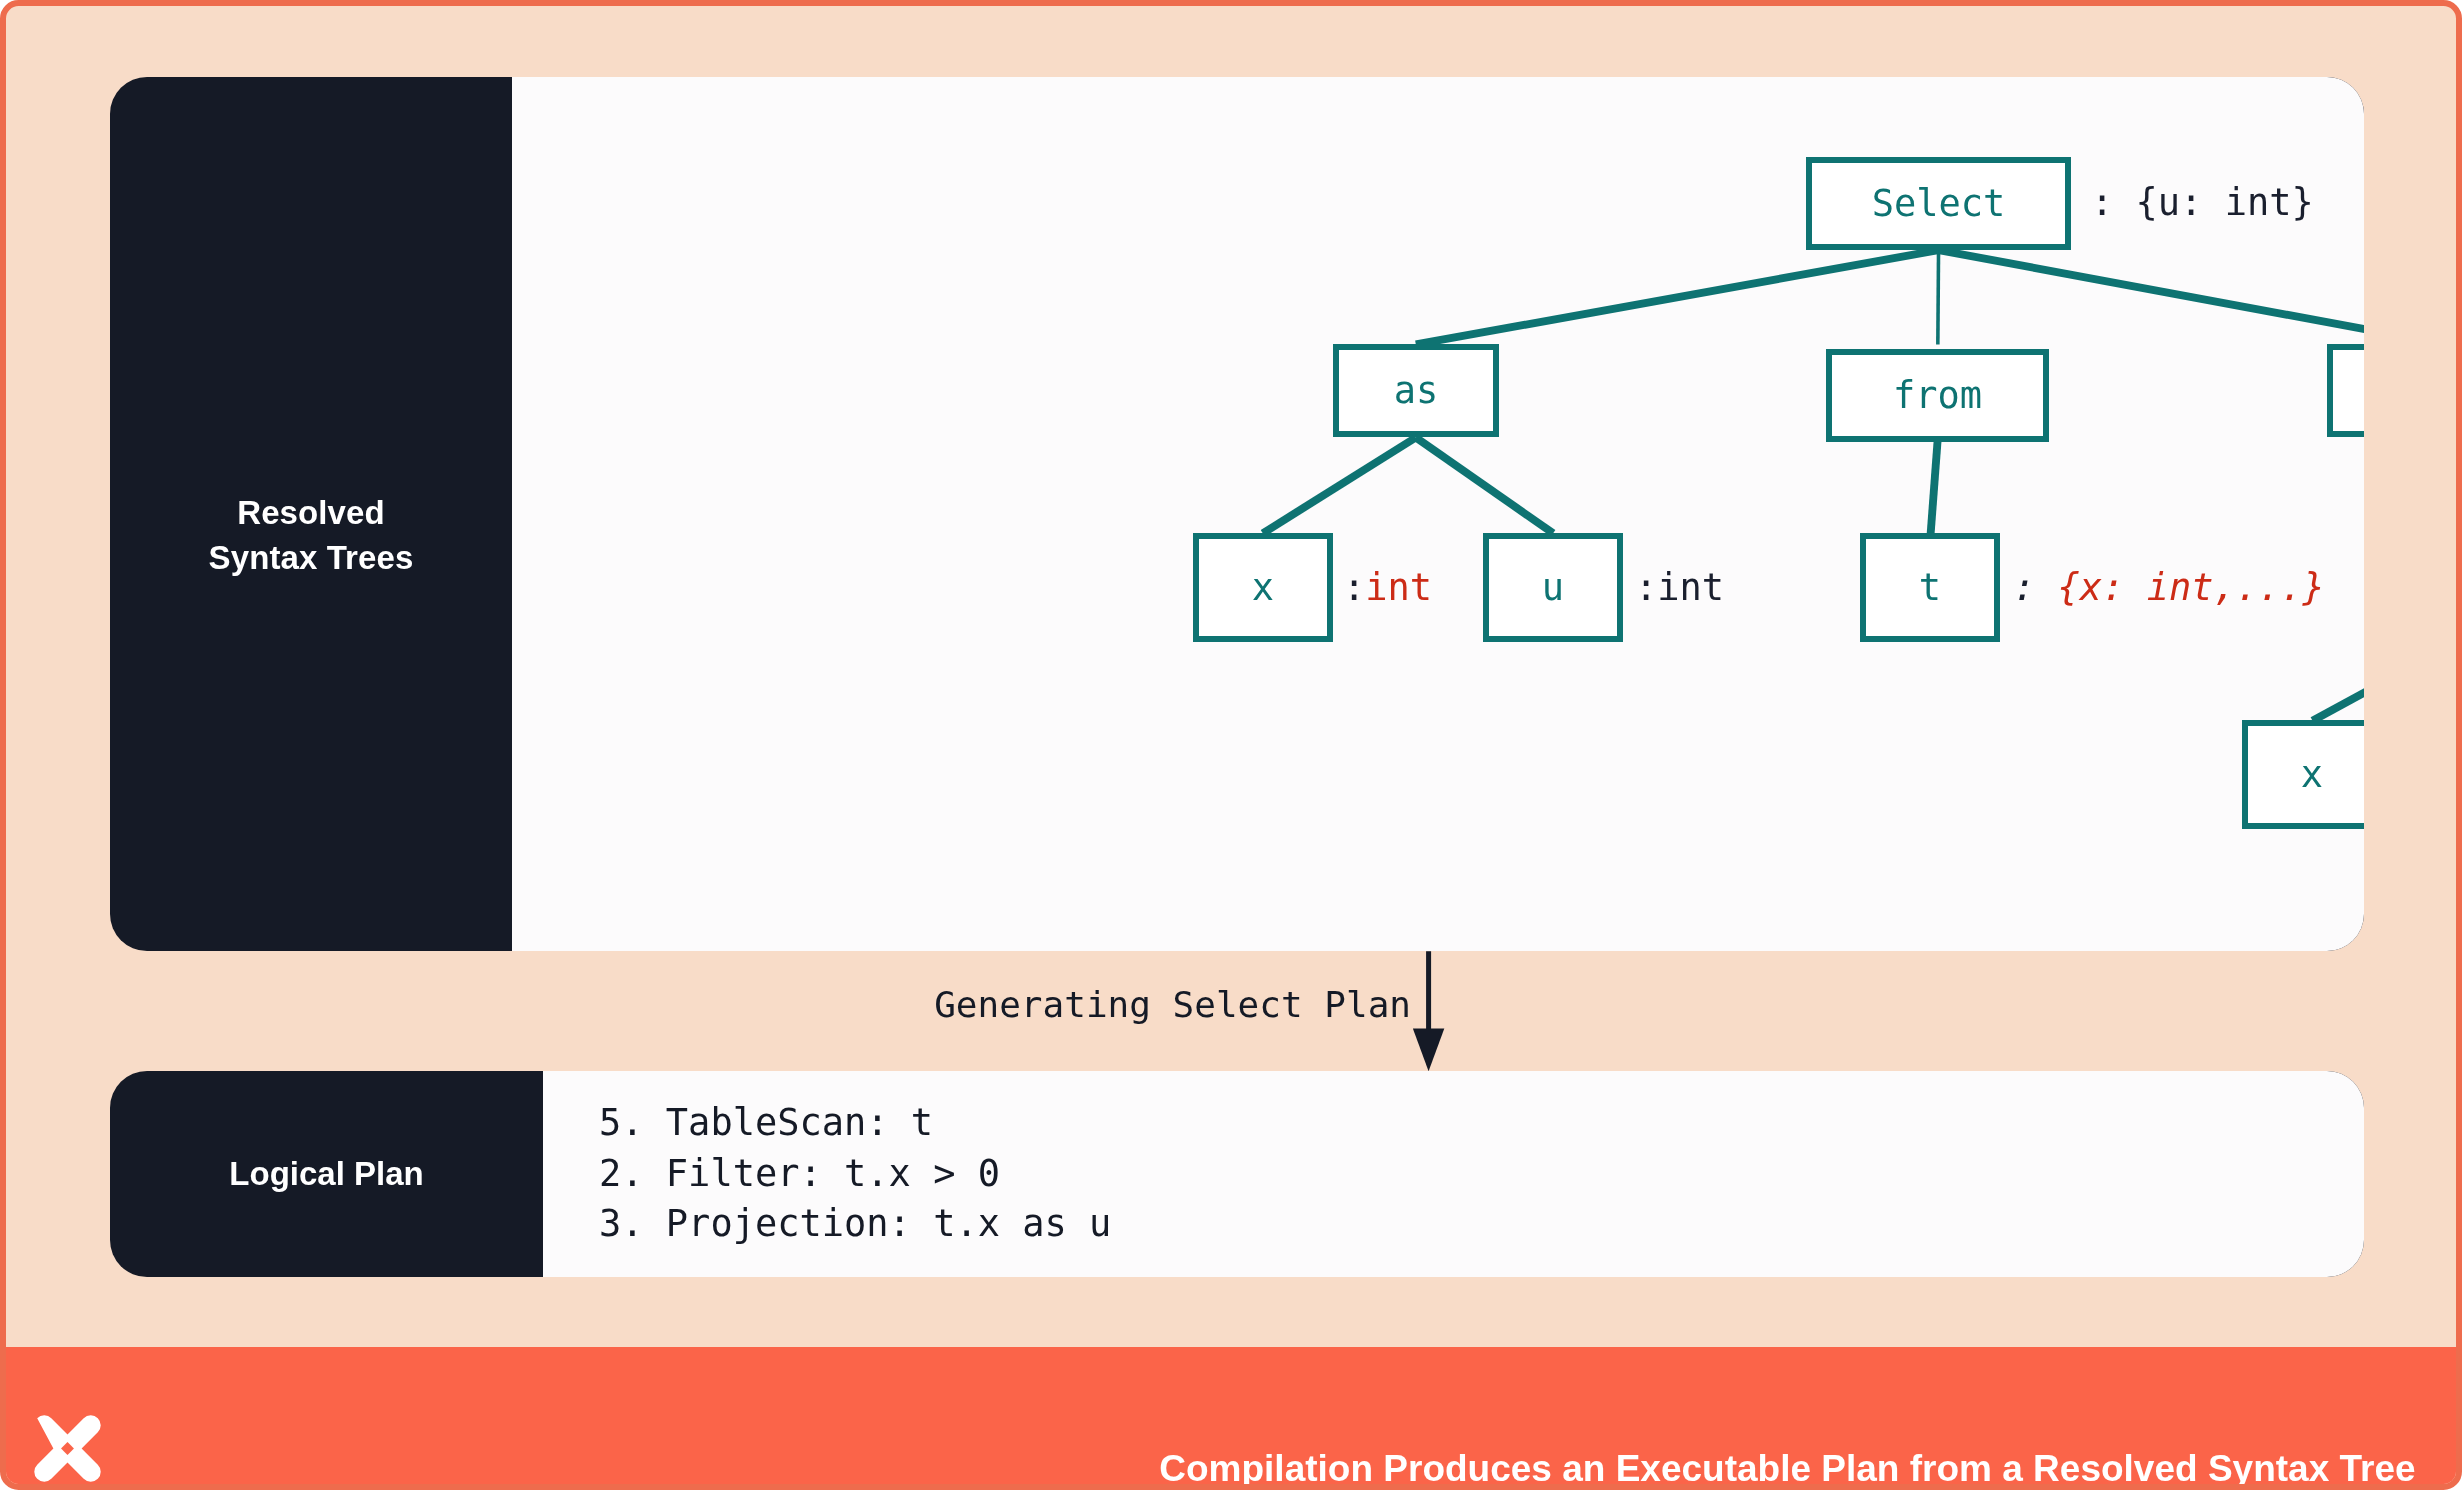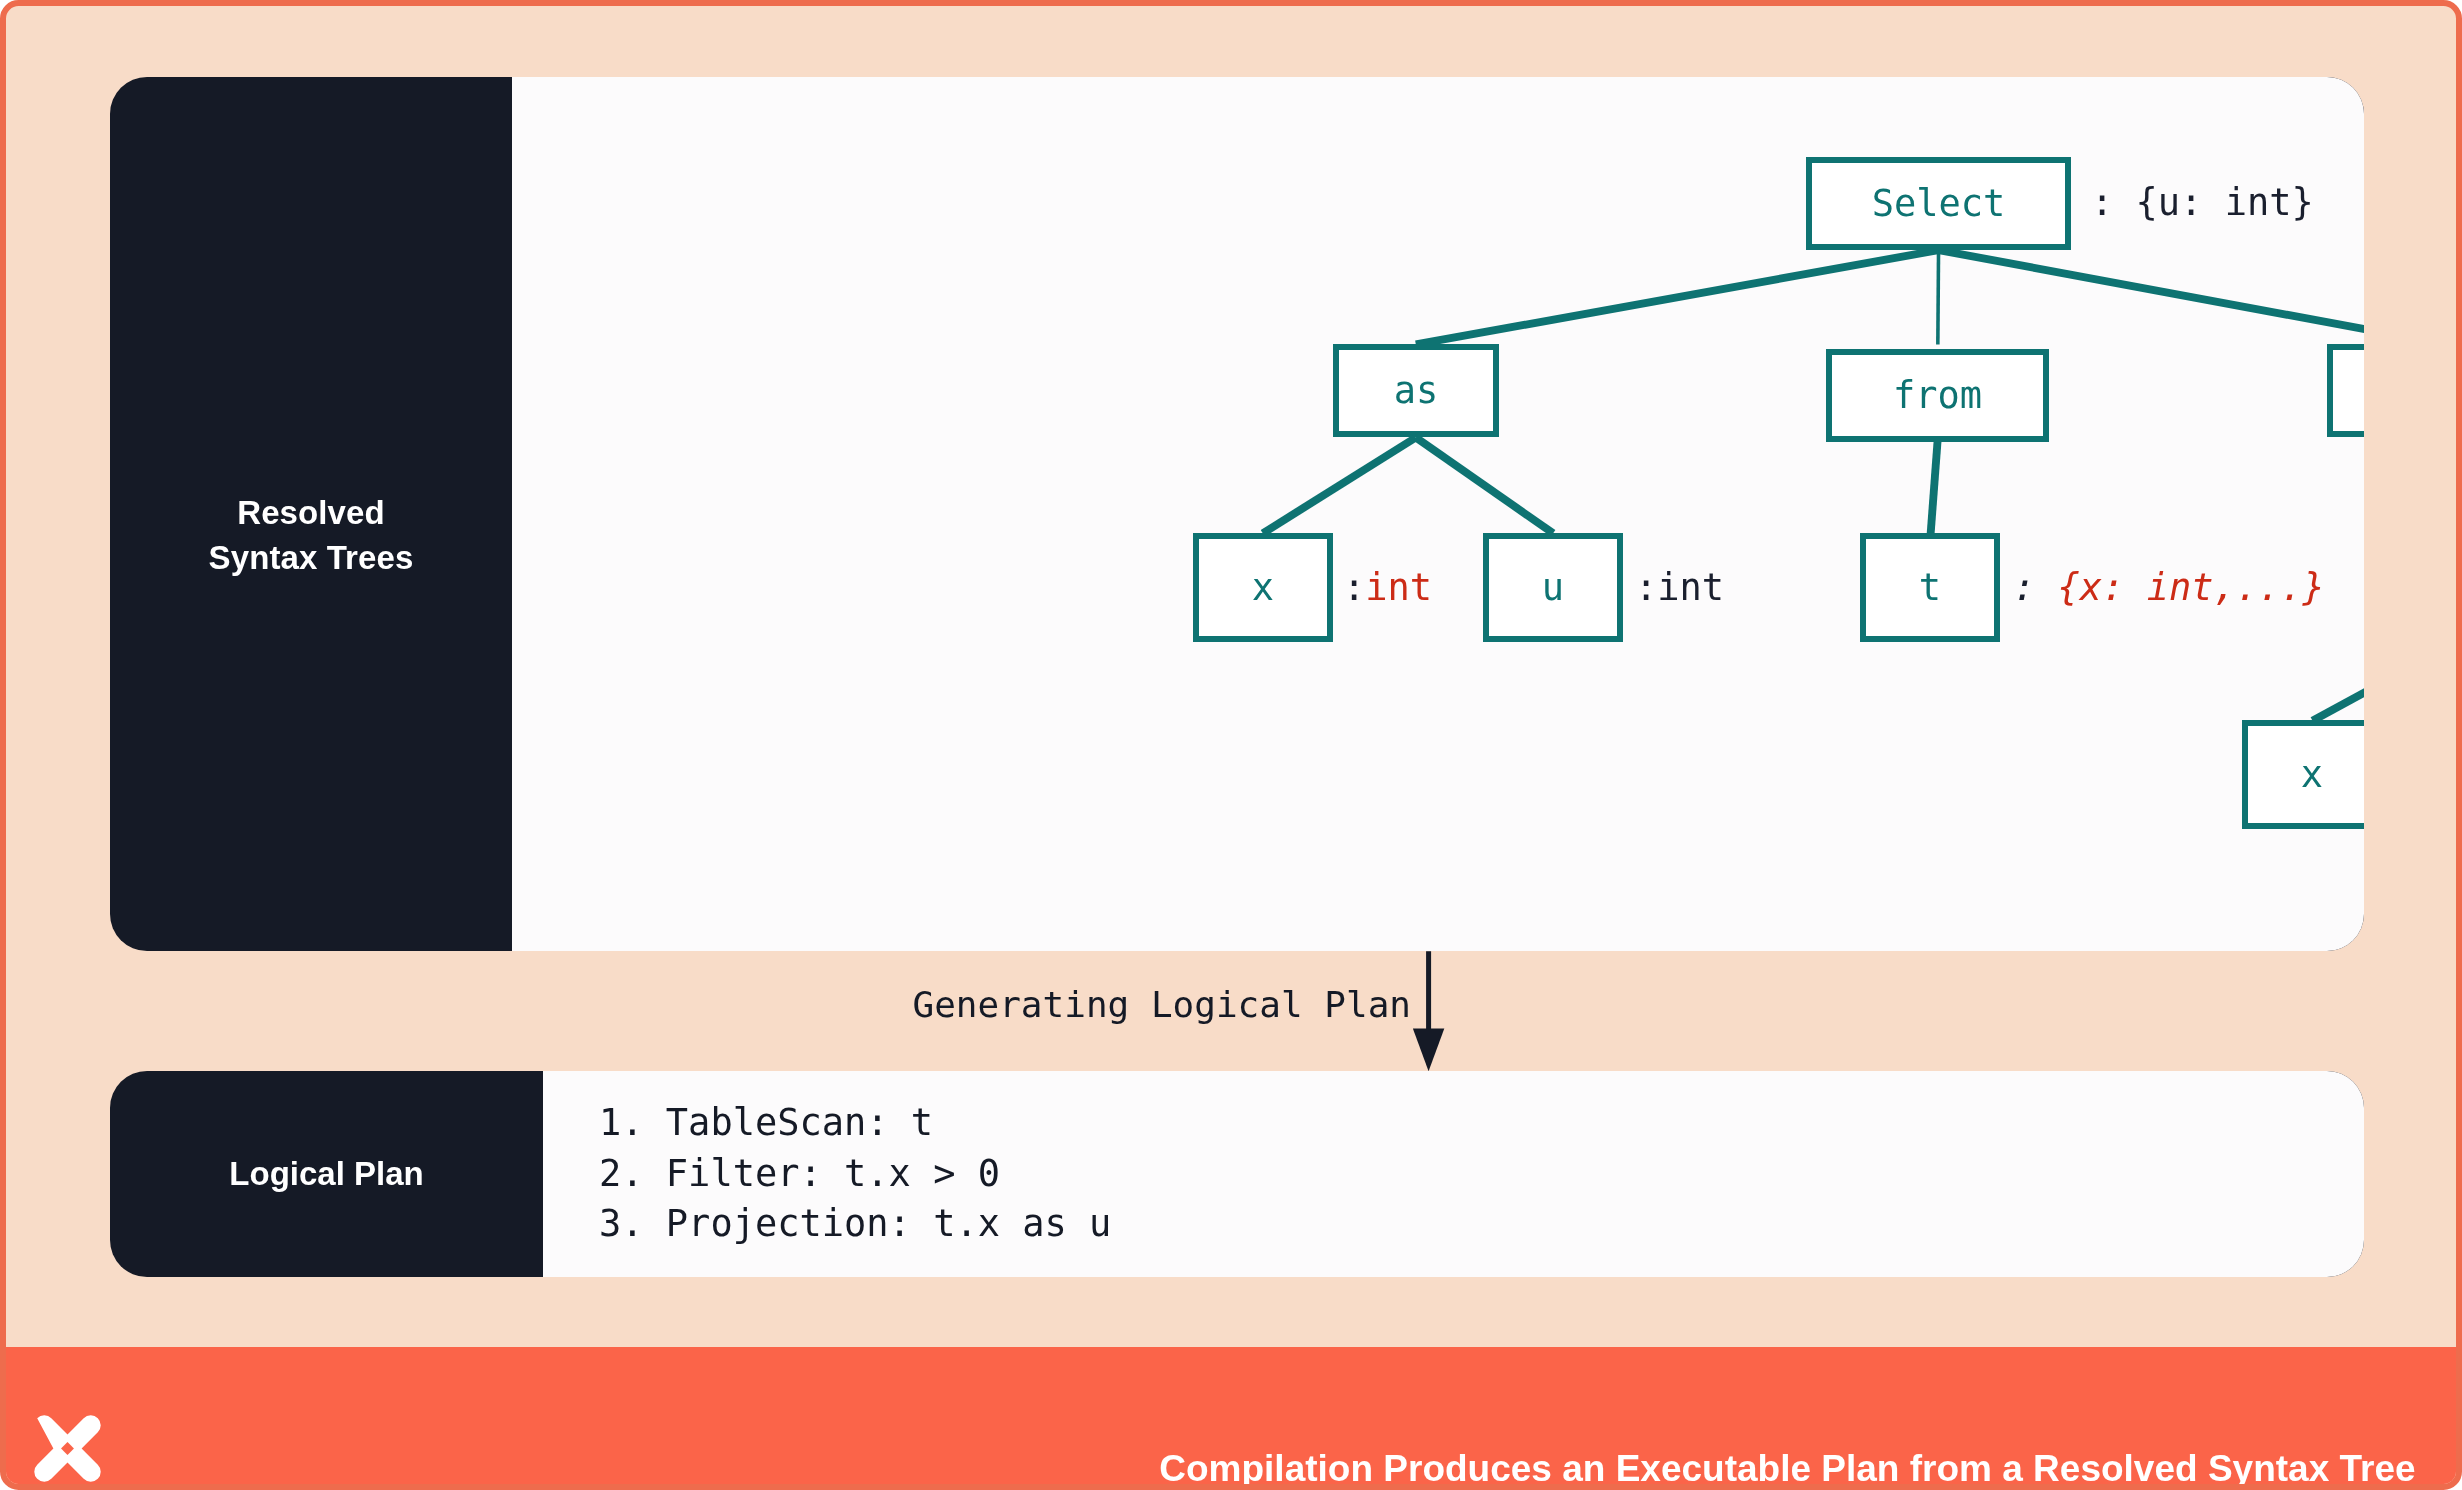--- a/index.html
+++ b/index.html
@@ -211,27 +211,27 @@
           <div class="annot red" style="left: 1501px; top: 492px; font-style: italic;"><span class="sep">: </span>{x: int,...}</div>
         </div>
     </div>
   </div>
 
   <div id="connector">
     <svg width="2462" height="122" viewBox="0 0 3444 170">
       <line x1="1990" y1="0" x2="1990" y2="128" stroke="#151A26" stroke-width="7"></line>
       <polygon points="1990,168 1968,108 2012,108" fill="#151A26"></polygon>
     </svg>
-    <div id="connector-label">Generating Logical Plan</div>
+    <div id="connector-label">Generating Select Plan</div>
   </div>
 
   <div class="panel" id="panel-lp">
     <div class="panel-label">Logical Plan</div>
     <div class="panel-body">
-      <ol id="plan-list"><li>1. TableScan: t</li><li>2. Filter: t.x &gt; 0</li><li>3. Projection: t.x as u</li></ol>
+      <ol id="plan-list"><li>5. TableScan: t</li><li>2. Filter: t.x &gt; 0</li><li>3. Projection: t.x as u</li></ol>
     </div>
   </div>
 
   <div id="footer">
     <svg id="footer-logo" viewBox="0 0 100 100">
       <path d="M16 16 Q8 8 16 2 Q26 -4 34 6 L54 32 L62 22 L44 8 Q36 0 46 -4 L46 -4 Z" fill="none"></path>
       <g fill="#FFFFFF">
         <path d="M13.5 13.5 a12 12 0 0 1 17 0 L50 33 L69.5 13.5 a12 12 0 0 1 17 17
                  L67 50 L86.5 69.5 a12 12 0 0 1 -17 17 L50 67 L30.5 86.5
                  a12 12 0 0 1 -17 -17 L33 50 Z"></path>

